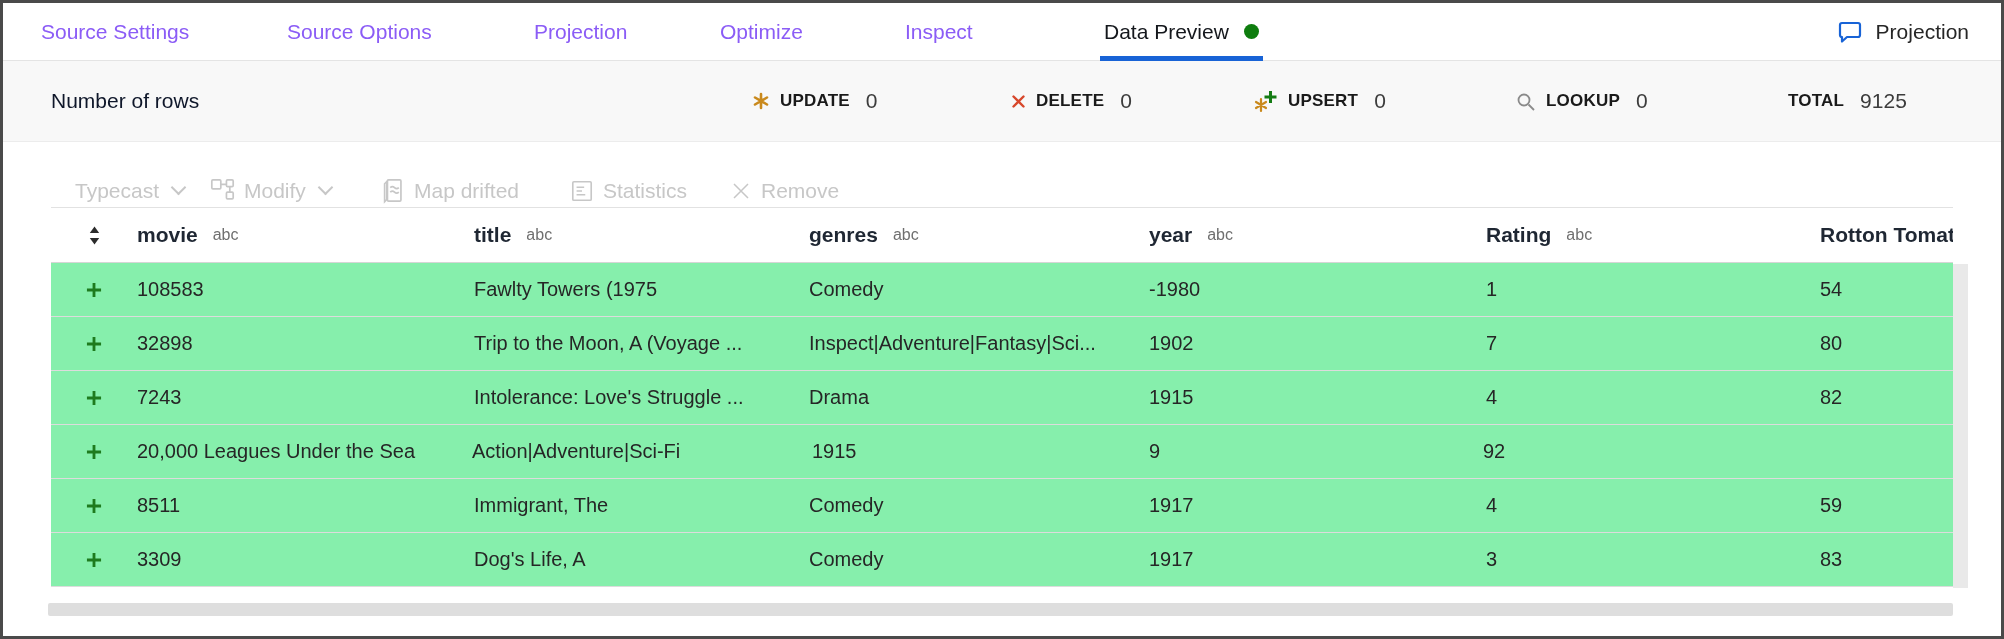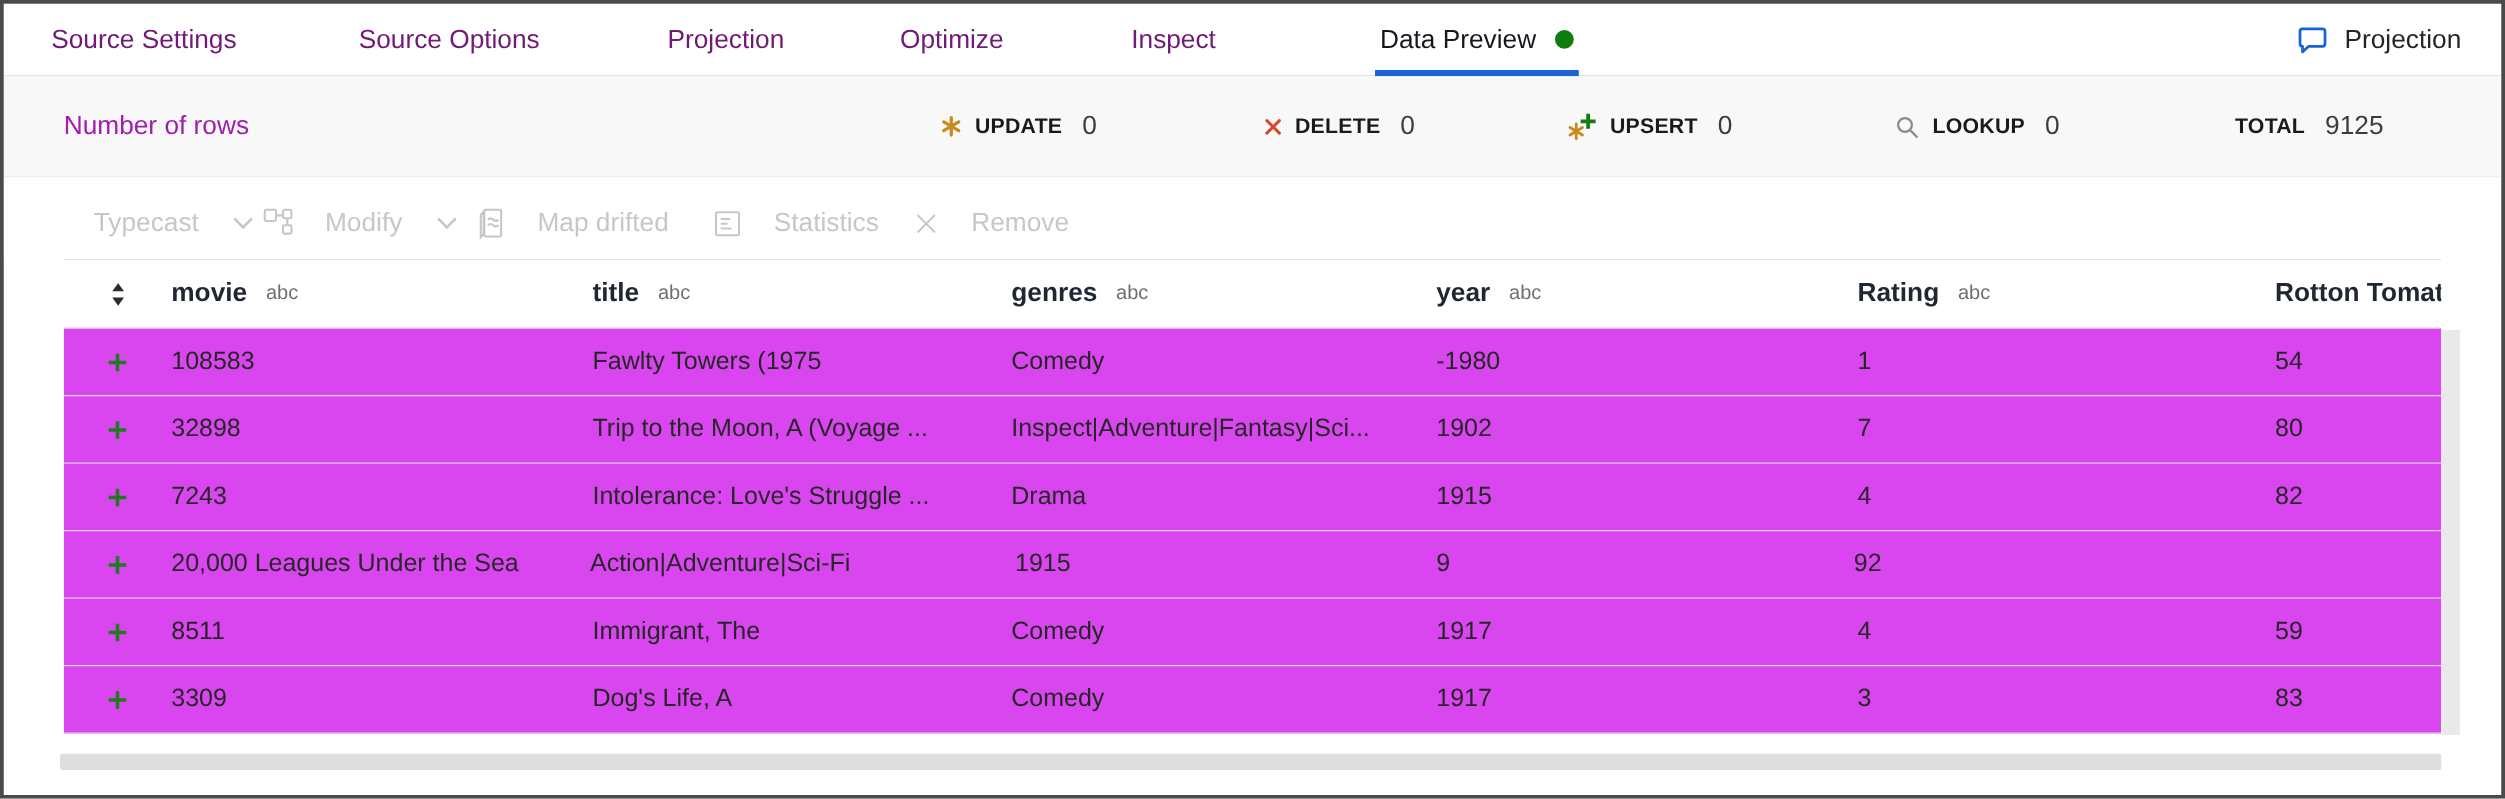--- a/index.html
+++ b/index.html
@@ -7,53 +7,53 @@
     --red:#d7472b; --dis:#c7c7c7;
   }
   html,body{margin:0;padding:0;background:#ffffff;}
   .frame{position:relative;width:2004px;height:639px;box-sizing:border-box;
     border:3px solid #4a4a4a;background:#fff;overflow:hidden;
     font-family:"Liberation Sans","DejaVu Sans",sans-serif;}
   
   .tabbar{position:absolute;left:0;right:0;top:0;height:58px;background:#fff;
     border-bottom:1px solid #e4e4e4;box-sizing:border-box;}
   .tab{position:absolute;top:0;height:57px;display:flex;align-items:center;
-    font-size:21px;color:#701a75;cursor:pointer;white-space:nowrap;}
+    font-size:21px;color:#8b5cf6;cursor:pointer;white-space:nowrap;}
   .tab.active{color:#14171c;}
   .tab.active::after{content:'';position:absolute;left:-4px;right:-4px;bottom:-1px;
     height:5px;background:var(--accent);}
   .dot{width:15px;height:15px;border-radius:50%;background:var(--dot);margin-left:15px;}
   .desc{position:absolute;right:32px;top:0;height:57px;display:flex;align-items:center;
     gap:12px;font-size:21px;color:#262626;cursor:pointer;}
   
   .statsbar{position:absolute;left:0;right:0;top:58px;height:81px;background:#f8f8f8;
     border-bottom:1px solid #ececec;box-sizing:border-box;}
   .rows-label{position:absolute;left:48px;top:0;height:80px;display:flex;
-    align-items:center;font-size:21px;color:#a21caf;}
+    align-items:center;font-size:21px;color:#0f172a;}
   .stat-group{position:absolute;top:0;height:80px;display:flex;align-items:center;white-space:nowrap;}
   .stat-group .icon{display:flex;margin-right:10px;}
   .stat-label{font-size:17px;font-weight:700;color:#1a1a1a;letter-spacing:.2px;}
   .stat-value{font-size:21px;color:#3c3c3c;margin-left:16px;}
   
   .toolbar{position:absolute;left:0;right:0;top:139px;height:65px;background:#fff;}
-  .tb-item{position:absolute;top:4px;height:65px;display:flex;align-items:center;
-    gap:24px;font-size:21px;color:var(--dis);cursor:default;white-space:nowrap;}
+  .tb-item{position:absolute;top:16px;height:65px;display:flex;align-items:center;
+    gap:8px;font-size:21px;color:var(--dis);cursor:default;white-space:nowrap;}
   .tb-item .icon{display:flex;}
   .chev{width:9px;height:9px;border-right:2px solid currentColor;
     border-bottom:2px solid currentColor;transform:rotate(45deg);margin:-6px 0 0 6px;}
   
   .table{position:absolute;left:48px;top:204px;width:1902px;overflow:hidden;}
   .thead{display:flex;height:56px;align-items:center;border-top:1px solid #e2e2e2;
     border-bottom:1px solid #d6d6d6;box-sizing:border-box;background:#fff;}
   .th{flex:none;display:flex;align-items:center;font-size:21px;font-weight:700;
     color:#1f2733;white-space:nowrap;overflow:hidden;}
   .th-icon{justify-content:center;}
   .abc{font-size:16px;color:#6f6f6f;font-weight:400;margin-left:15px;}
   .trow{display:flex;height:54px;align-items:center;border-bottom:1px solid #dcdcdc;
-    box-sizing:border-box;font-size:20px;color:#262626;background:#d946ef;}
+    box-sizing:border-box;font-size:20px;color:#262626;background:#86efac;}
   .cell{flex:none;white-space:nowrap;overflow:hidden;}
   .cell-icon{display:flex;justify-content:center;overflow:visible;}
   .icon svg{display:block;}
   
   .vscroll{position:absolute;left:1950px;top:261px;width:15px;height:324px;background:#e9e9e9;}
   .hscroll{position:absolute;left:45px;top:600px;width:1905px;height:13px;background:#dedede;border-radius:2px;}
 </style>
 </head>
 <body>
 

